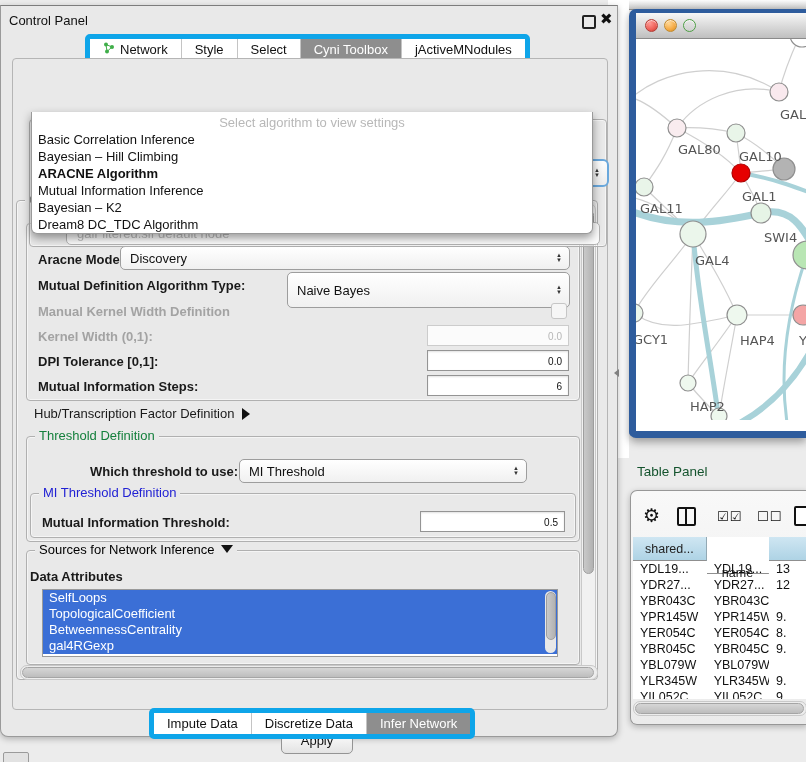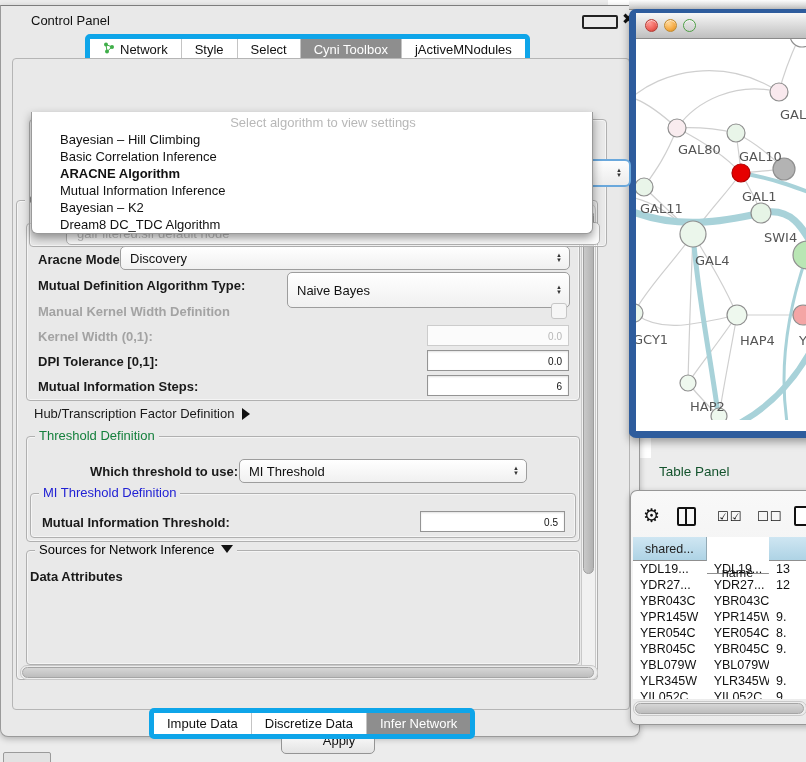--- a/index.html
+++ b/index.html
@@ -1,18 +1,18 @@
 <!DOCTYPE html>
 <html><head>
 <meta charset="utf-8">
 <style>
   html,body{margin:0;padding:0;}
   body{font-family:"Liberation Sans","DejaVu Sans",sans-serif;}
   #screen{position:relative;width:806px;height:762px;background:#ececec;overflow:hidden;}
-  .abs{position:absolute;padding-left:22px;}
+  .abs{position:absolute;}
   .lbl{position:absolute;font-size:13px;color:#1a1a1a;white-space:nowrap;}
   .b{font-weight:bold;}
   .dim{color:#a3a3a3;}
 
   
   #white-gap{left:608px;top:0;width:21px;height:458px;background:#fff;}
   #cp{left:0;top:5px;width:616px;height:730px;background:#e9e9e9;border:1px solid #9a9a9a;border-top-color:#7d7d7d;
       border-radius:0 0 8px 8px;box-shadow:0 2px 6px rgba(0,0,0,.25);}
   #cp-title{left:8px;top:7px;font-size:13px;color:#111;}
   #cp-float{left:581px;top:9px;width:10px;height:10px;border:2px solid #222;border-radius:2px;cursor:pointer;}
@@ -154,22 +154,22 @@
       <div id="focus-combo" class="abs">
         <span class="spin">
             <span>▲</span>
             <span>▼</span>
           </span>
       </div>
       <div id="bg-combo" class="abs">galFiltered.sif default node</div>
 
       <div id="popup" class="abs">
         <div class="pop-item pop-prompt">Select algorithm to view settings</div>
+        <div class="pop-item">Basic Correlation Inference</div>
         <div class="pop-item">Bayesian – Hill Climbing</div>
-        <div class="pop-item">Basic Correlation Inference</div>
         <div class="pop-item sel">ARACNE Algorithm</div>
         <div class="pop-item">Mutual Information Inference</div>
         <div class="pop-item">Bayesian – K2</div>
         <div class="pop-item">Dream8 DC_TDC Algorithm</div>
       </div>
 
       <div class="group" style="left:3px;top:141px;width:580px;height:478px;">
         <span class="legend">Cyni Algorithm Settings</span>
       </div>
 
@@ -227,20 +227,29 @@
       <div class="group" style="left:17px;top:434px;width:544px;height:43px;">
         <span class="legend blue">MI Threshold Definition</span>
       </div>
       <div class="lbl b" style="left:29px;top:456px;">Mutual Information Threshold:</div>
       <div class="field" style="left:407px;top:452px;width:145px;height:21px;">0.5</div>
 
       <div class="group" style="left:13px;top:491px;width:552px;height:113px;">
         <span class="legend"><span>Sources for Network Inference</span><span class="arrow-down"></span></span>
       </div>
       <div class="lbl b" style="left:17px;top:510px;">Data Attributes</div>
+      <div id="attr-list" class="abs" style="left:29px;top:530px;">
+        <div class="attr-item">SelfLoops</div>
+        <div class="attr-item">TopologicalCoefficient</div>
+        <div class="attr-item">BetweennessCentrality</div>
+        <div class="attr-item">gal4RGexp</div>
+        <div class="vtrack" style="right:1px;top:1px;width:11px;height:62px;border:none;background:#e8e8e8;">
+          <div class="vthumb" style="left:1px;top:1px;width:8px;height:46px;"></div>
+        </div>
+      </div>
 
       <div class="htrack" style="left:7px;top:606px;width:576px;height:13px;">
         <div class="hthumb" style="left:1px;top:1px;width:570px;height:9px;"></div>
       </div>
 
       <div id="apply-btn" class="abs">Apply</div>
     </div>
 
     <div id="bottom-tabs" class="tabbar">
       <div class="tab">

